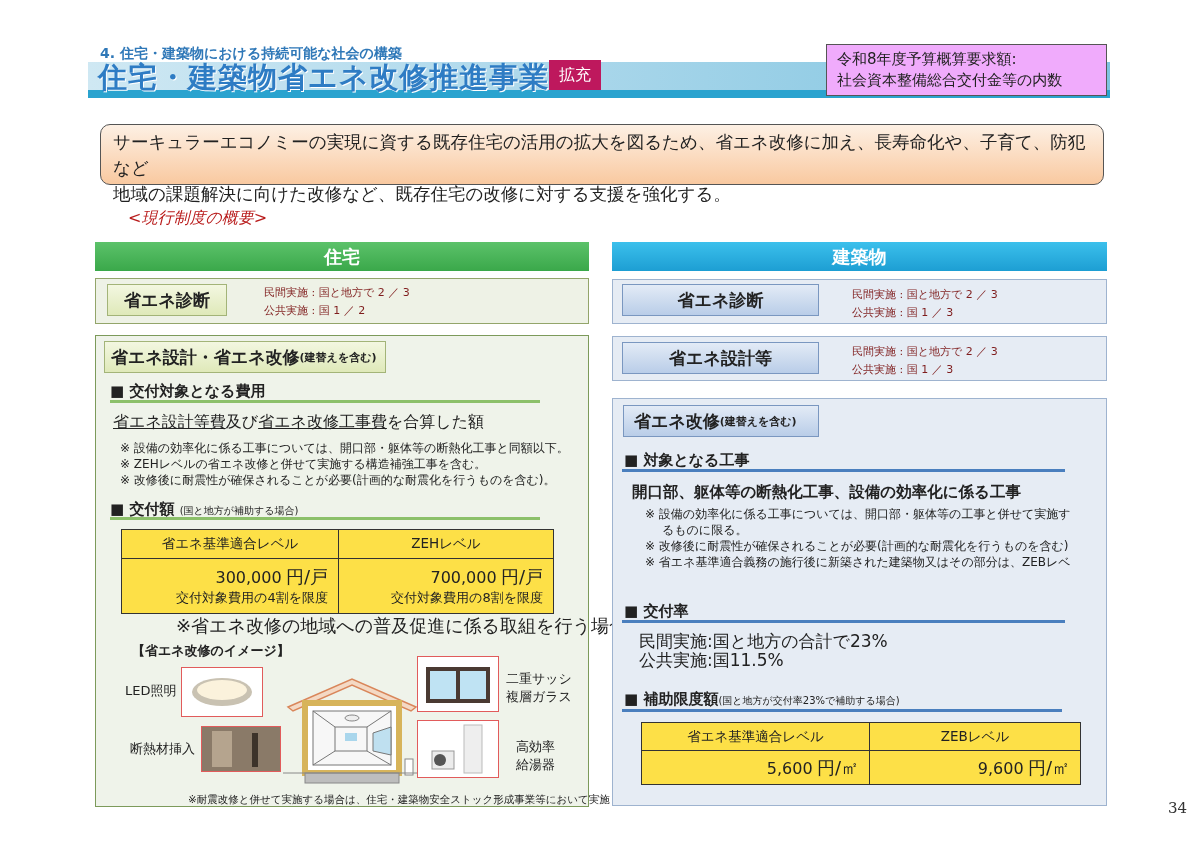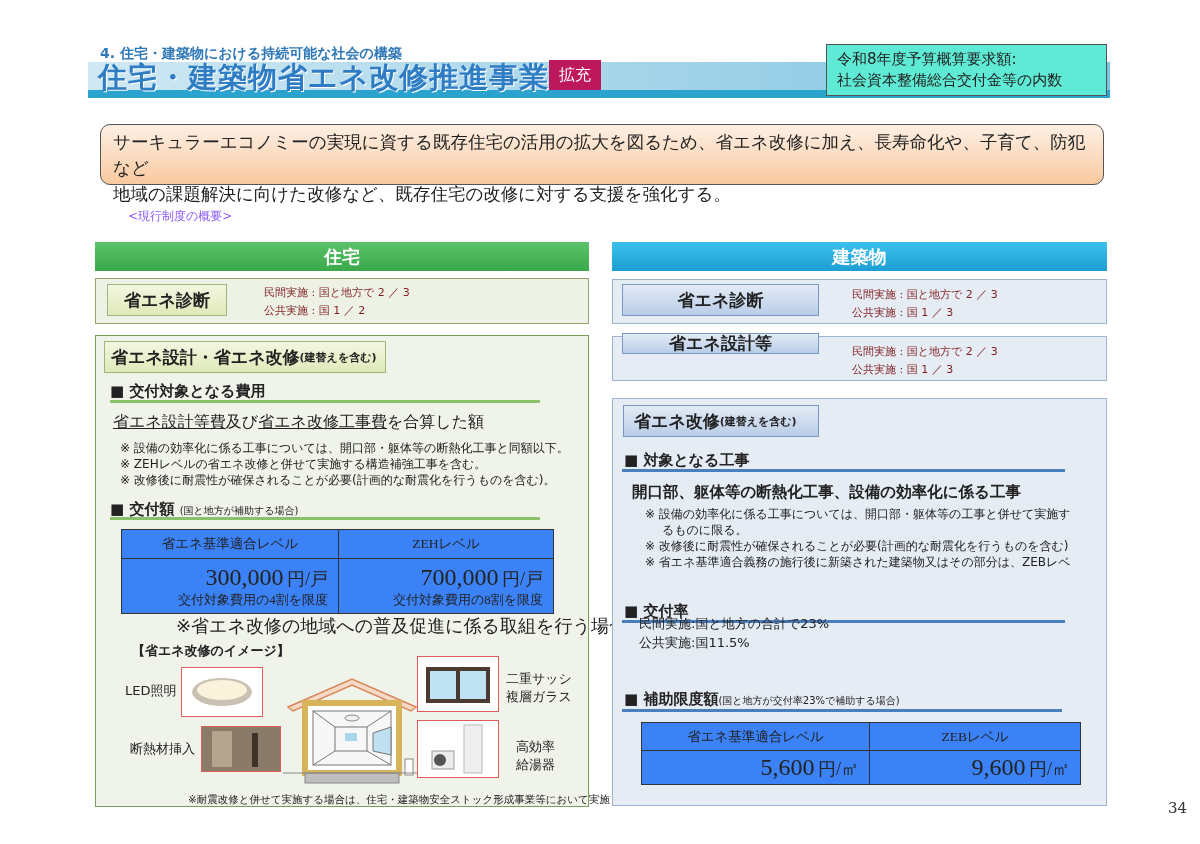--- a/index.html
+++ b/index.html
@@ -5,48 +5,48 @@
   * { box-sizing: border-box; margin: 0; padding: 0; }
   body { width: 1200px; height: 844px; background: #ffffff; font-family: "DejaVu Sans", "Liberation Sans", sans-serif; color: #222; position: relative; overflow: hidden; }
   .abs { position: absolute; }
 
   
   .header-band { left: 88px; top: 62px; width: 1022px; height: 30px; background: linear-gradient(to right, #cfe8f3 0%, #a8d6ea 50%, #7dc3e0 100%); }
   .header-line { left: 88px; top: 90px; width: 1022px; height: 8px; background: #2aa3cf; }
   .subhead { left: 100px; top: 45px; font-size: 14px; font-weight: bold; color: #2f78b8; }
   .main-title { left: 98px; top: 58px; font-size: 29px; font-weight: bold; color: #2e7cc4; letter-spacing: 1px; text-shadow: 1px 1px 0 #fff; }
   .badge { left: 549px; top: 60px; width: 52px; height: 30px; background: #be185d; color: #fff; font-size: 16px; display: flex; align-items: center; justify-content: center; }
-  .budget-box { left: 826px; top: 44px; width: 281px; height: 52px; background: #5eead4; border: 1px solid #555; padding: 4px 10px; font-size: 15px; line-height: 21px; color: #222; }
+  .budget-box { left: 826px; top: 44px; width: 281px; height: 52px; background: #f0abfc; border: 1px solid #555; padding: 4px 10px; font-size: 15px; line-height: 21px; color: #222; }
 
   
   .summary { left: 100px; top: 124px; width: 1004px; height: 61px; border: 1.5px solid #555; border-radius: 10px; background: linear-gradient(to bottom, #fdf0e4 0%, #f9c9a0 100%); padding: 4px 12px; font-size: 17.5px; line-height: 26px; color: #222; }
 
-  .overview { left: 128px; top: 208px; font-size: 12px; color: #8b5cf6; }
+  .overview { left: 128px; top: 208px; font-size: 16px; color: #b91c1c; font-style: italic; }
 
   
   .bar-green { left: 95px; top: 242px; width: 494px; height: 29px; background: linear-gradient(to bottom, #5cc26a, #3aa84a); color: #fff; font-weight: bold; font-size: 18px; display: flex; align-items: center; justify-content: center; }
   .left-diag { left: 95px; top: 278px; width: 494px; height: 46px; background: #eef2e6; border: 1.5px solid #93a56a; }
   .left-diag-label { left: 107px; top: 284px; width: 120px; height: 32px; background: linear-gradient(to bottom, #f3f7e1, #dfe9b9); border: 1px solid #a3b478; font-weight: bold; font-size: 17px; display: flex; align-items: center; justify-content: center; }
   .rate-text { font-size: 11px; line-height: 18px; color: #7f1d1d; }
 
   .left-main { left: 95px; top: 335px; width: 494px; height: 472px; background: #eff3ea; border: 1.5px solid #7c9a5a; }
   .left-main-label { left: 104px; top: 341px; width: 282px; height: 32px; background: linear-gradient(to bottom, #f3f7e1, #dfe9b9); border: 1px solid #a3b478; padding-left: 6px; display: flex; align-items: center; font-weight: bold; font-size: 17px; }
   .left-main-label small { font-size: 11px; }
   .sec-head { font-weight: bold; font-size: 15px; color: #222; }
   .sec-head small { font-size: 10px; font-weight: normal; }
   .green-rule { height: 3px; background: #8cc06a; }
   .blue-rule { height: 3px; background: #4a7fbe; }
   .cost-text { left: 113px; top: 412px; font-size: 16px; }
   .cost-text .u { text-decoration: underline; }
   .note { font-size: 12px; line-height: 16px; color: #222; }
 
-  table.amt { border-collapse: collapse; background: #3b82f6; font-family: Liberation Serif, serif; }
+  table.amt { border-collapse: collapse; background: #fde047; }
   table.amt td { border: 1.5px solid #333; text-align: center; font-size: 13.5px; }
   table.amt td.val { text-align: right; padding-right: 10px; }
-  .big { font-size: 24px; }
+  .big { font-size: 16px; }
   .unit { font-size: 18px; }
 
   .img-title { left: 132px; top: 642px; font-size: 13px; font-weight: bold; }
   .pic { background: #fff; border: 1.5px solid #e15b5b; }
   .pic-label { font-size: 13px; line-height: 18px; color: #222; }
   .foot-note { left: 188px; top: 793px; font-size: 10.5px; color: #222; }
 
   
   .bar-blue { left: 612px; top: 242px; width: 495px; height: 29px; background: linear-gradient(to bottom, #3bc0ec, #1d9ed3); color: #fff; font-weight: bold; font-size: 18px; display: flex; align-items: center; justify-content: center; }
   .right-box { background: #e6ecf4; border: 1.5px solid #9eb3cf; }
@@ -190,21 +190,21 @@
 <div class="abs bar-blue">建築物</div>
 
 <div class="abs right-box" style="left:612px; top:279px; width:495px; height:45px;"></div>
 <div class="abs right-label" style="left:622px; top:284px; width:197px; height:32px;">省エネ診断</div>
 <div class="abs rate-text" style="left:852px; top:286px;">
   <div>民間実施 : 国と地方で 2 ／ 3</div>
   <div>公共実施 : 国 1 ／ 3</div>
 </div>
 
 <div class="abs right-box" style="left:612px; top:336px; width:495px; height:45px;"></div>
-<div class="abs right-label" style="left:622px; top:333px; width:197px; height:21px;text-align:right;">省エネ設計等</div>
+<div class="abs right-label" style="left:622px; top:342px; width:197px; height:32px;text-align:right;">省エネ設計等</div>
 <div class="abs rate-text" style="left:852px; top:343px;">
   <div>民間実施 : 国と地方で 2 ／ 3</div>
   <div>公共実施 : 国 1 ／ 3</div>
 </div>
 
 <div class="abs right-box right-main"></div>
 <div class="abs right-label" style="left:623px; top:405px; width:196px; height:32px; justify-content:flex-start; padding-left:10px;">
   <span>省エネ改修</span>
     <small style="font-size:11px;">(建替えを含む)</small>
 </div>
@@ -214,21 +214,21 @@
 <div class="abs" style="left:632px; top:482px; font-size:15.5px;font-weight:bold;">開口部、躯体等の断熱化工事、設備の効率化に係る工事</div>
 <div class="abs note" style="left:645px; top:506px; line-height:16px;">
   <div>※ 設備の効率化に係る工事については、開口部・躯体等の工事と併せて実施す</div>
   <div style="padding-left:17px;">るものに限る。</div>
   <div>※ 改修後に耐震性が確保されることが必要(計画的な耐震化を行うものを含む)</div>
   <div>※ 省エネ基準適合義務の施行後に新築された建築物又はその部分は、ZEBレベ</div>
 </div>
 
 <div class="abs sec-head" style="left:624px; top:602px;">■ 交付率</div>
 <div class="abs blue-rule" style="left:622px; top:620px; width:443px;"></div>
-<div class="abs" style="left:639px; top:614px; font-size:13px; line-height:19px;">
+<div class="abs" style="left:639px; top:632px; font-size:17px; line-height:19px;">
   <div>民間実施:国と地方の合計で23%</div>
   <div>公共実施:国11.5%</div>
 </div>
 
 <div class="abs sec-head" style="left:624px; top:690px;">
   <span>■ 補助限度額</span><small>(国と地方が交付率23%で補助する場合)</small>
 </div>
 <div class="abs blue-rule" style="left:622px; top:709px; width:440px;"></div>
 
 <table class="abs amt" style="left:641px; top:722px; width:440px;">

